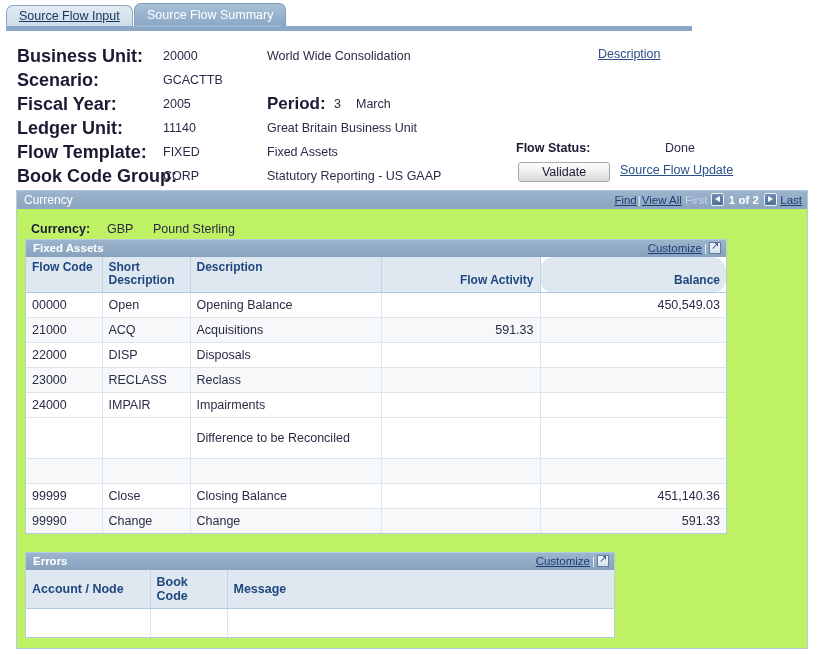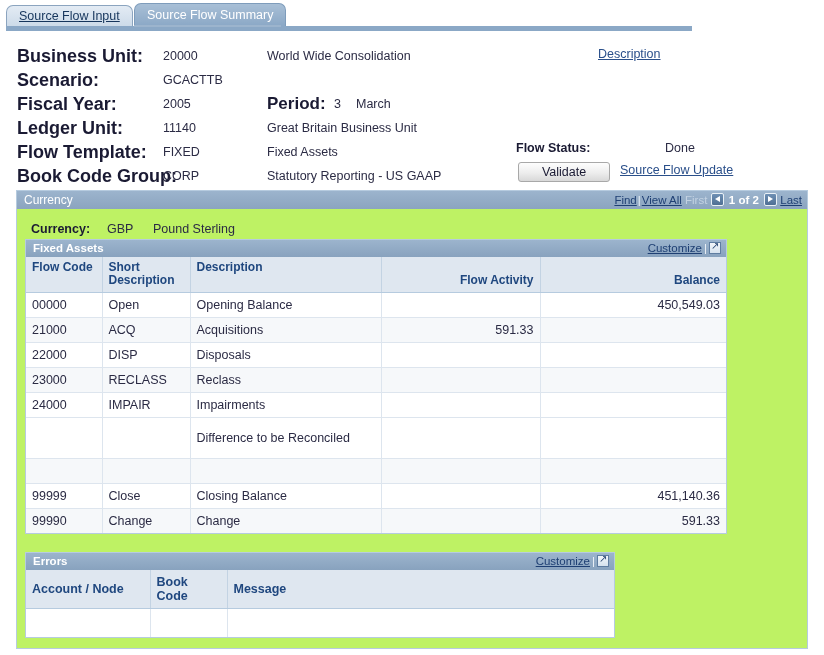--- a/index.html
+++ b/index.html
@@ -318,21 +318,21 @@
     font-weight: bold;
     font-size: 12px;
     text-align: left;
     vertical-align: top;
     padding: 4px 6px 5px 6px;
     border-right: 1px solid #c3d3e3;
     border-bottom: 1px solid #b6cbdf;
     line-height: 13px;
   }
   table.dt th.num { text-align: right; vertical-align: bottom; }
-  table.dt th:last-child { border-right: none; }
+  table.dt th:last-child { border-right: none; border-radius: 14px; }
   table.dt td {
     padding: 5px 6px;
     border-right: 1px solid #dde5ee;
     border-bottom: 1px solid #dde5ee;
     color: #2b2b44;
     vertical-align: middle;
     white-space: nowrap;
     overflow: hidden;
   }
   table.dt td:last-child { border-right: none; }

